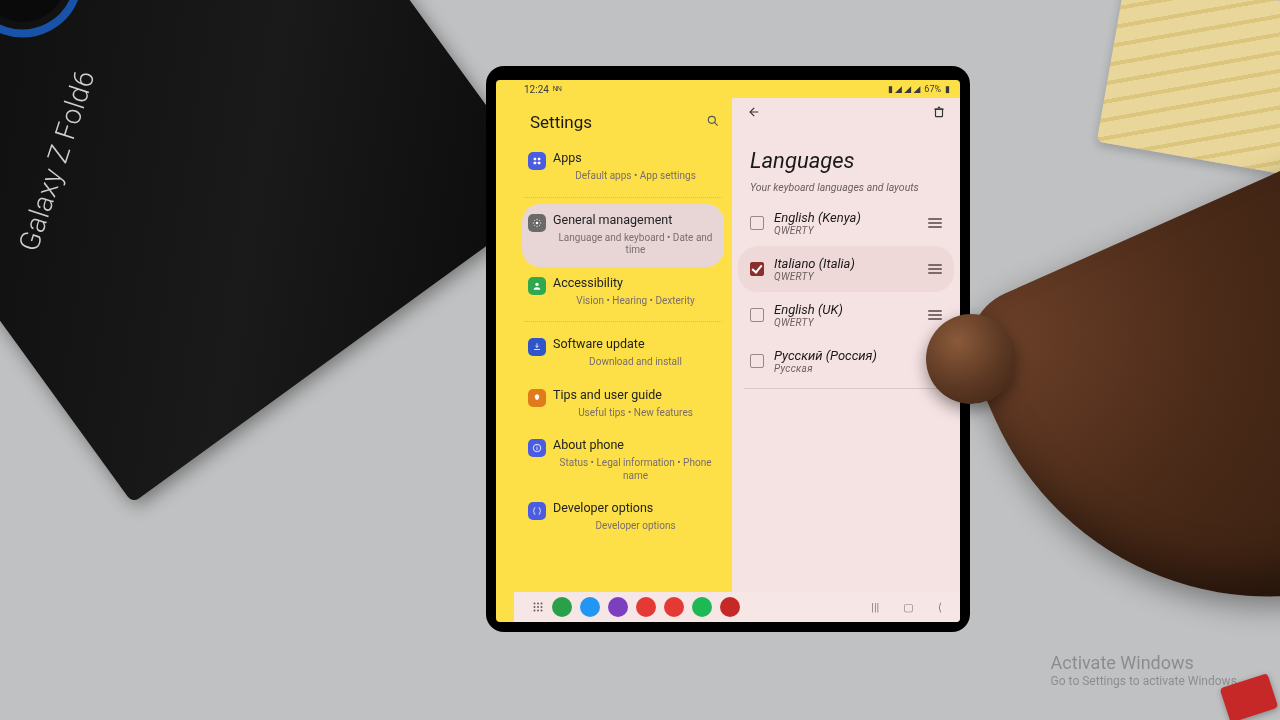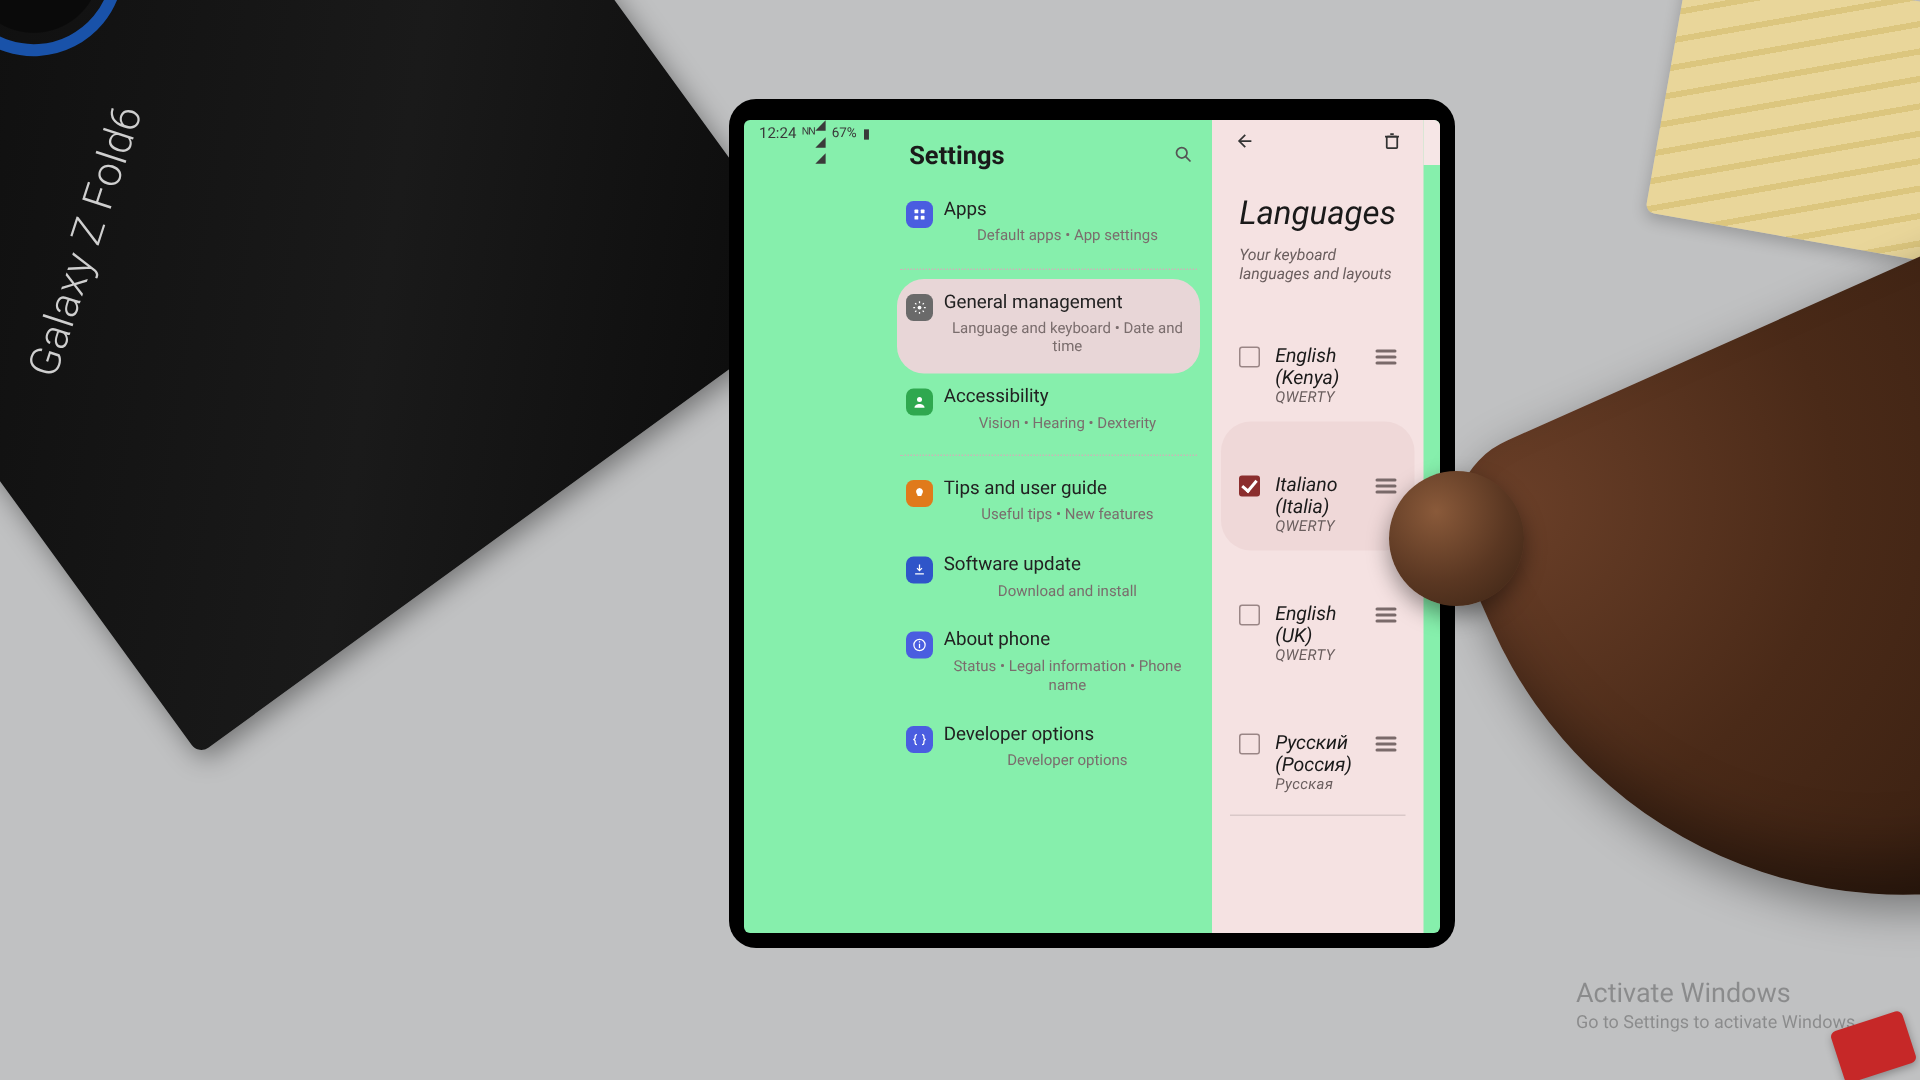--- a/index.html
+++ b/index.html
@@ -18,26 +18,27 @@
     top: 66px;
     width: 484px;
     height: 566px;
     background: #000;
     border-radius: 18px;
     padding: 14px 10px 10px 10px;
   }
   .screen {
     width: 100%;
     height: 100%;
-    background: #86efac;
+    background: #fde047;
     border-radius: 4px;
     display: flex;
-    flex-direction: row;
+    flex-direction: column;
     position: relative;
     overflow: hidden;
+    padding-left: 18px;
   }
   
   .status-bar {
     height: 18px;
     display: flex;
     justify-content: space-between;
     align-items: center;
     padding: 0 10px;
     font-size: 10px;
     color: #3a3a3a;
@@ -56,21 +57,21 @@
     flex-direction: column;
   }
   .left-header {
     display: flex;
     align-items: center;
     justify-content: space-between;
     padding: 14px 12px 10px 16px;
   }
   .settings-title {
     font-size: 17px;
-    font-weight: 700;
+    font-weight: 400;
     color: #1a1a1a;
   }
   .search-ico { width: 14px; height: 14px; color: #555; }
   .settings-list {
     flex: 1;
     overflow: hidden;
     padding: 0 8px;
   }
   .setting-item {
     display: flex;
@@ -155,21 +156,21 @@
   }
   .checkbox.checked::after {
     content: "";
     position: absolute;
     left: 3px; top: 0px;
     width: 4px; height: 8px;
     border: solid #fff;
     border-width: 0 2px 2px 0;
     transform: rotate(40deg);
   }
-  .lang-txt { flex: 1; margin-top: 25px; }
+  .lang-txt { flex: 1; }
   .lang-name { font-size: 13px; color: #1a1a1a; }
   .lang-layout { font-size: 10px; color: #6a5e5e; letter-spacing: 0.3px; }
   .drag-handle {
     flex: none;
     width: 14px; height: 10px;
     display: flex; flex-direction: column; justify-content: space-between;
   }
   .drag-handle span { height: 2px; background: #7a6a6a; border-radius: 1px; }
   .lang-divider {
     border: none;
@@ -352,39 +353,39 @@
                   <path d="M4 21c0-4 4-6 8-6s8 2 8 6"></path>
                 </svg>
               </div>
               <div class="setting-txt">
                 <div class="setting-title">Accessibility</div>
                 <div class="setting-sub">Vision  •  Hearing  •  Dexterity</div>
               </div>
             </div>
             <hr class="dotted-divider">
             <div class="setting-item">
+              <div class="setting-icon" style="background:#2f55c9">
+                <svg viewBox="0 0 24 24">
+                  <path d="M12 3v10M8 9l4 4 4-4M5 18h14" stroke="#fff" stroke-width="2" fill="none"></path>
+                </svg>
+              </div>
+              <div class="setting-txt">
+                <div class="setting-title">Software update</div>
+                <div class="setting-sub">Download and install</div>
+              </div>
+            </div>
+            <div class="setting-item">
               <div class="setting-icon" style="background:#e07a1b">
                 <svg viewBox="0 0 24 24">
                   <path d="M9 18h6M10 21h4M12 3a6 6 0 00-4 10c1 1 1 2 1 3h6c0-1 0-2 1-3a6 6 0 00-4-10z"></path>
                 </svg>
               </div>
               <div class="setting-txt">
                 <div class="setting-title">Tips and user guide</div>
                 <div class="setting-sub">Useful tips  •  New features</div>
-              </div>
-            </div>
-            <div class="setting-item">
-              <div class="setting-icon" style="background:#2f55c9">
-                <svg viewBox="0 0 24 24">
-                  <path d="M12 3v10M8 9l4 4 4-4M5 18h14" stroke="#fff" stroke-width="2" fill="none"></path>
-                </svg>
-              </div>
-              <div class="setting-txt">
-                <div class="setting-title">Software update</div>
-                <div class="setting-sub">Download and install</div>
               </div>
             </div>
             <div class="setting-item">
               <div class="setting-icon" style="background:#4a5de0">
                 <svg viewBox="0 0 24 24">
                   <circle cx="12" cy="12" r="9" fill="none" stroke="#fff" stroke-width="2"></circle>
                   <rect x="11" y="10" width="2" height="7"></rect>
                   <rect x="11" y="6" width="2" height="2"></rect>
                 </svg>
               </div>

